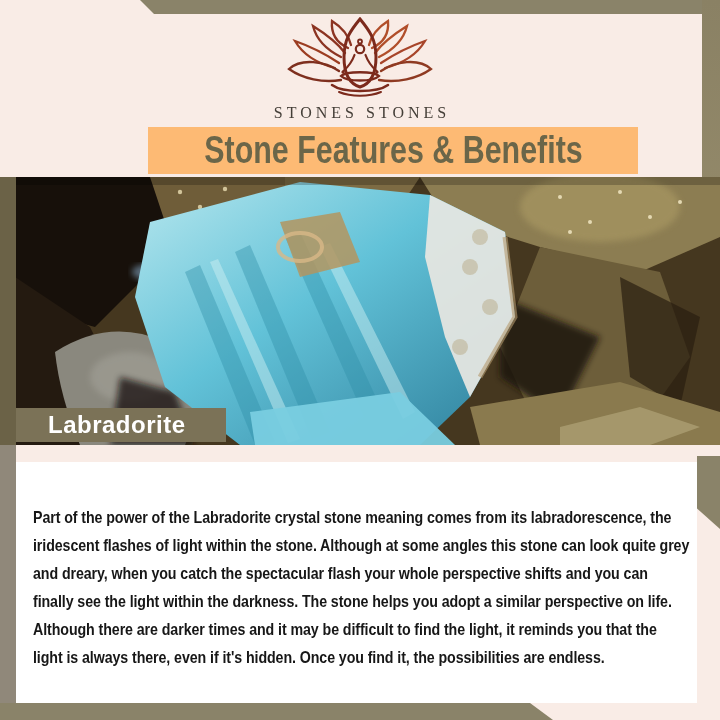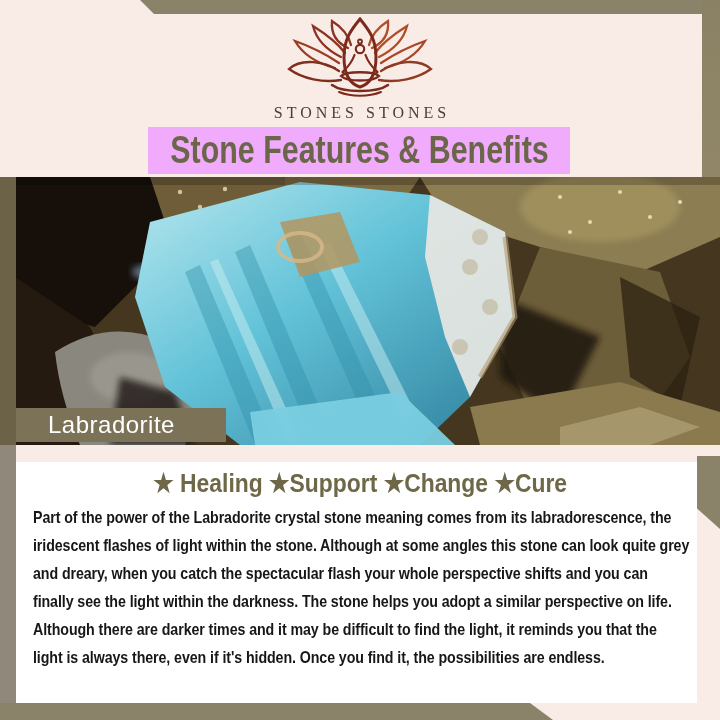--- a/index.html
+++ b/index.html
@@ -18,29 +18,29 @@
   .edge-left-upper{position:absolute;left:0;top:177px;width:16px;height:268px;background:#6b6247;}
   .edge-left-lower{position:absolute;left:0;top:445px;width:16px;height:258px;background:#90887a;}
   .corner-tab{position:absolute;left:697px;top:456px;width:23px;height:73px;background:#8a8369;
     clip-path:polygon(0 0,100% 0,100% 100%,0 72%);}
   
   .logo{position:absolute;left:283px;top:16px;width:154px;height:84px;}
   .wordmark{position:absolute;left:0;top:104px;width:720px;text-align:center;
     font-family:"Liberation Serif",serif;font-size:16px;letter-spacing:4px;text-indent:4px;
     color:#443e37;}
   
-  .banner{position:absolute;left:148px;top:127px;width:422px;height:47px;background:#f0abfc;
+  .banner{position:absolute;left:148px;top:127px;width:490px;height:47px;background:#fdba74;
     display:flex;align-items:center;justify-content:center;}
   .banner-title{display:inline-block;transform:scaleX(.8);font-weight:bold;font-size:38px;
     color:#6b6649;white-space:nowrap;}
   
   .photo{position:absolute;left:0;top:177px;width:720px;height:268px;}
   .photo svg{display:block;width:720px;height:268px;}
   .stone-label{position:absolute;left:16px;top:408px;width:210px;height:34px;
-    background:#7b7257;color:#ffffff;font-weight:normal;font-size:24px;line-height:34px;
+    background:#7b7257;color:#ffffff;font-weight:bold;font-size:24px;line-height:34px;
     padding-left:32px;box-sizing:border-box;letter-spacing:.5px;}
   
   .panel{position:absolute;left:16px;top:462px;width:681px;height:241px;background:#ffffff;}
   .benefits{position:absolute;left:0;top:468px;width:720px;text-align:center;
     font-weight:bold;font-size:26px;color:#6e6848;white-space:nowrap;}
   .benefits span{display:inline-block;transform:scaleX(.88);}
   .desc{position:absolute;left:33px;top:503px;width:762px;transform:scaleX(.862);
     transform-origin:0 0;font-weight:bold;font-size:16.5px;line-height:28px;
     letter-spacing:-.1px;color:#171717;text-align:left;}
 </style>
@@ -172,18 +172,15 @@
   </div>
 
   <div class="stone-label">Labradorite</div>
 
   <div class="edge-left-upper"></div>
   <div class="edge-left-lower"></div>
   <div class="ribbon-bottom"></div>
   <div class="corner-tab"></div>
 
   <div class="panel"></div>
-  <div class="benefits">
-    <span>★ Healing ★Support ★Change ★Cure</span>
-  </div>
   <div class="desc">Part of the power of the Labradorite crystal stone meaning comes from its labradorescence, the iridescent flashes of light within the stone. Although at some angles this stone can look quite grey and dreary, when you catch the spectacular flash your whole perspective shifts and you can finally see the light within the darkness. The stone helps you adopt a similar perspective on life. Although there are darker times and it may be difficult to find the light, it reminds you that the light is always there, even if it's hidden. Once you find it, the possibilities are endless.</div>
 
 </div>
 
 </body></html>

